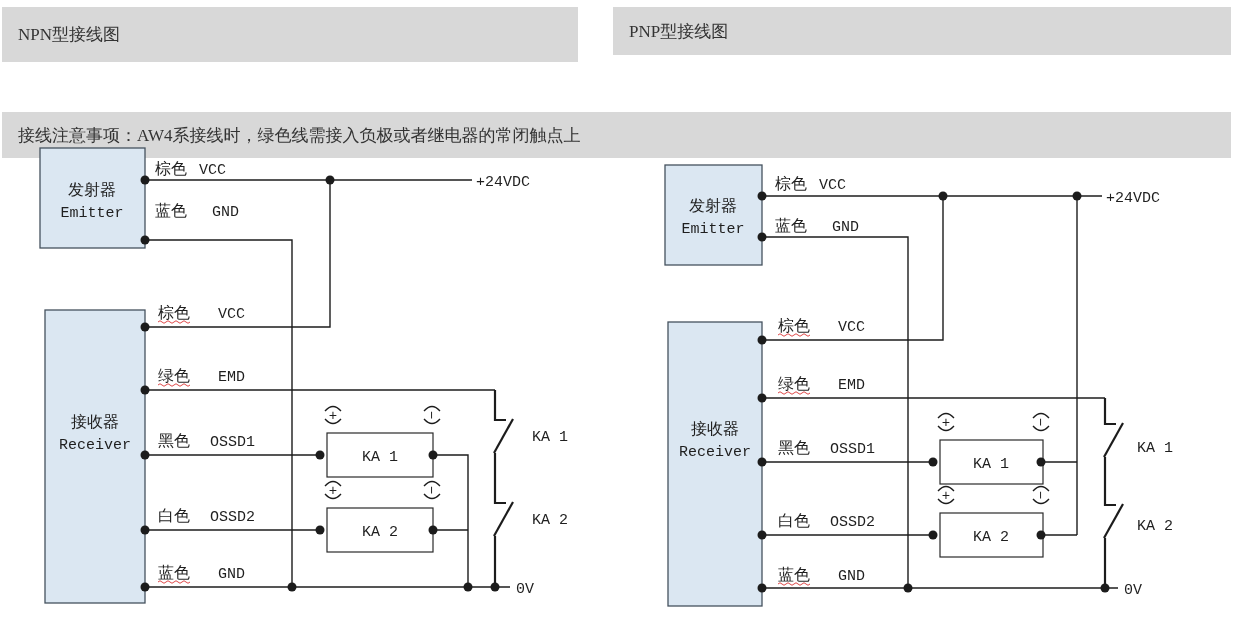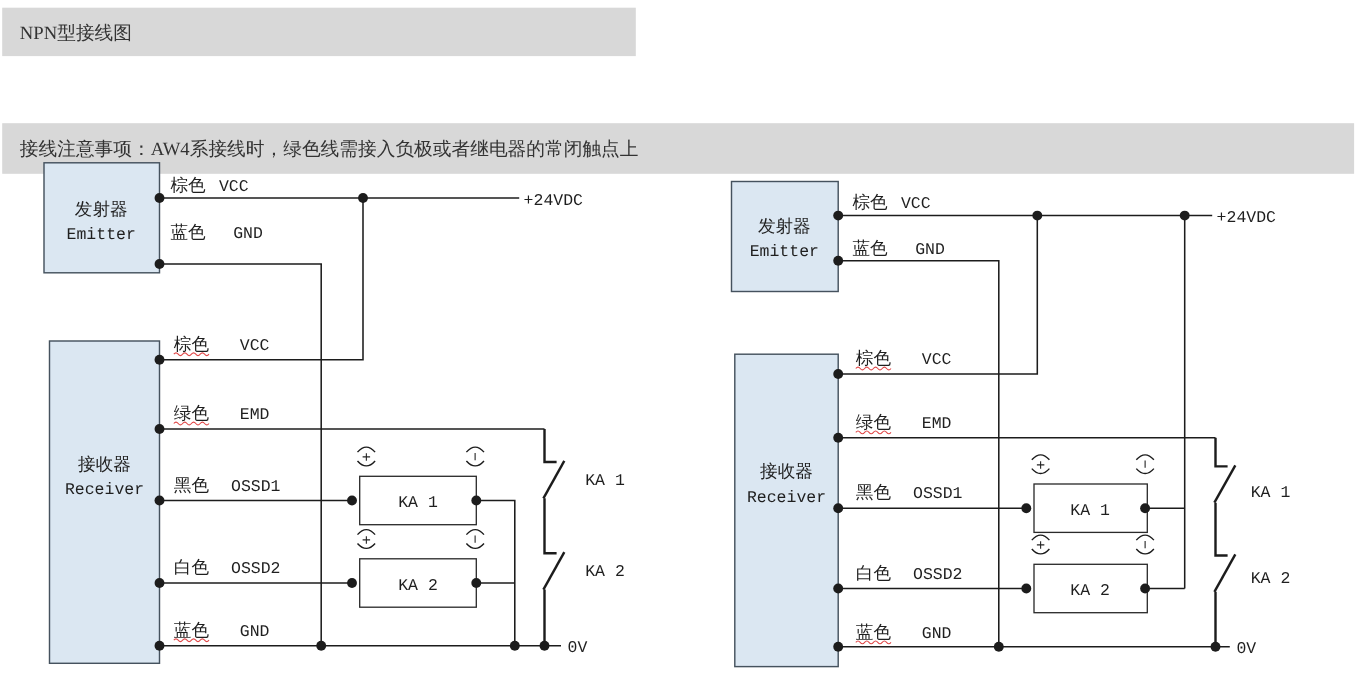--- a/index.html
+++ b/index.html
@@ -1,21 +1,21 @@
 <!DOCTYPE html>
 <html><head>
 <meta charset="utf-8">
 <style>
   html,body{margin:0;padding:0;background:#fff;}
   #stage{position:relative;width:1233px;height:617px;background:#ffffff;overflow:hidden;
          font-family:"Liberation Mono","DejaVu Sans Mono",monospace;color:#1f1f1f;}
   .bar{position:absolute;background:#d8d8d8;display:flex;align-items:center;
        font-family:"Liberation Serif","DejaVu Serif",serif;font-size:17px;color:#333;}
   .bar span{padding-left:16px;white-space:nowrap;}
-  #tab-npn{left:2px;top:7px;width:576px;height:44px;}
+  #tab-npn{left:2px;top:7px;width:576px;height:55px;}
   #tab-pnp{left:613px;top:7px;width:618px;height:48px;}
   #note-bar{left:2px;top:64px;width:1229px;height:46px;margin-top:48px;}
   svg{position:absolute;left:0;top:0;}
   .wire{stroke:#1c1c1c;stroke-width:1.4;fill:none;}
   .blade{stroke:#1c1c1c;stroke-width:2.2;fill:none;}
   .dot{fill:#1c1c1c;}
   .box{fill:#dbe7f2;stroke:#45525e;stroke-width:1.3;}
   .coil{fill:#ffffff;stroke:#2a2a2a;stroke-width:1.2;}
   .arc{stroke:#1c1c1c;stroke-width:1.3;fill:none;}
   .sq{stroke:#e04848;stroke-width:1;fill:none;}
@@ -26,20 +26,23 @@
   .pm{font-size:14px;text-anchor:middle;}
 </style>
 </head>
 <body>
 
 <div id="stage">
 
   <div class="bar" id="tab-npn">
     <span>NPN型接线图</span>
   </div>
+  <div class="bar" id="tab-pnp">
+    <span>PNP型接线图</span>
+  </div>
   <div class="bar" id="note-bar">
     <span>接线注意事项：AW4系接线时，绿色线需接入负极或者继电器的常闭触点上</span>
   </div>
 
   <svg width="1233" height="617" viewBox="0 0 1233 617">
 
     <g>
 
       <polyline class="wire" points="145,180 472,180"></polyline>
       <polyline class="wire" points="145,240 292,240 292,587"></polyline>

